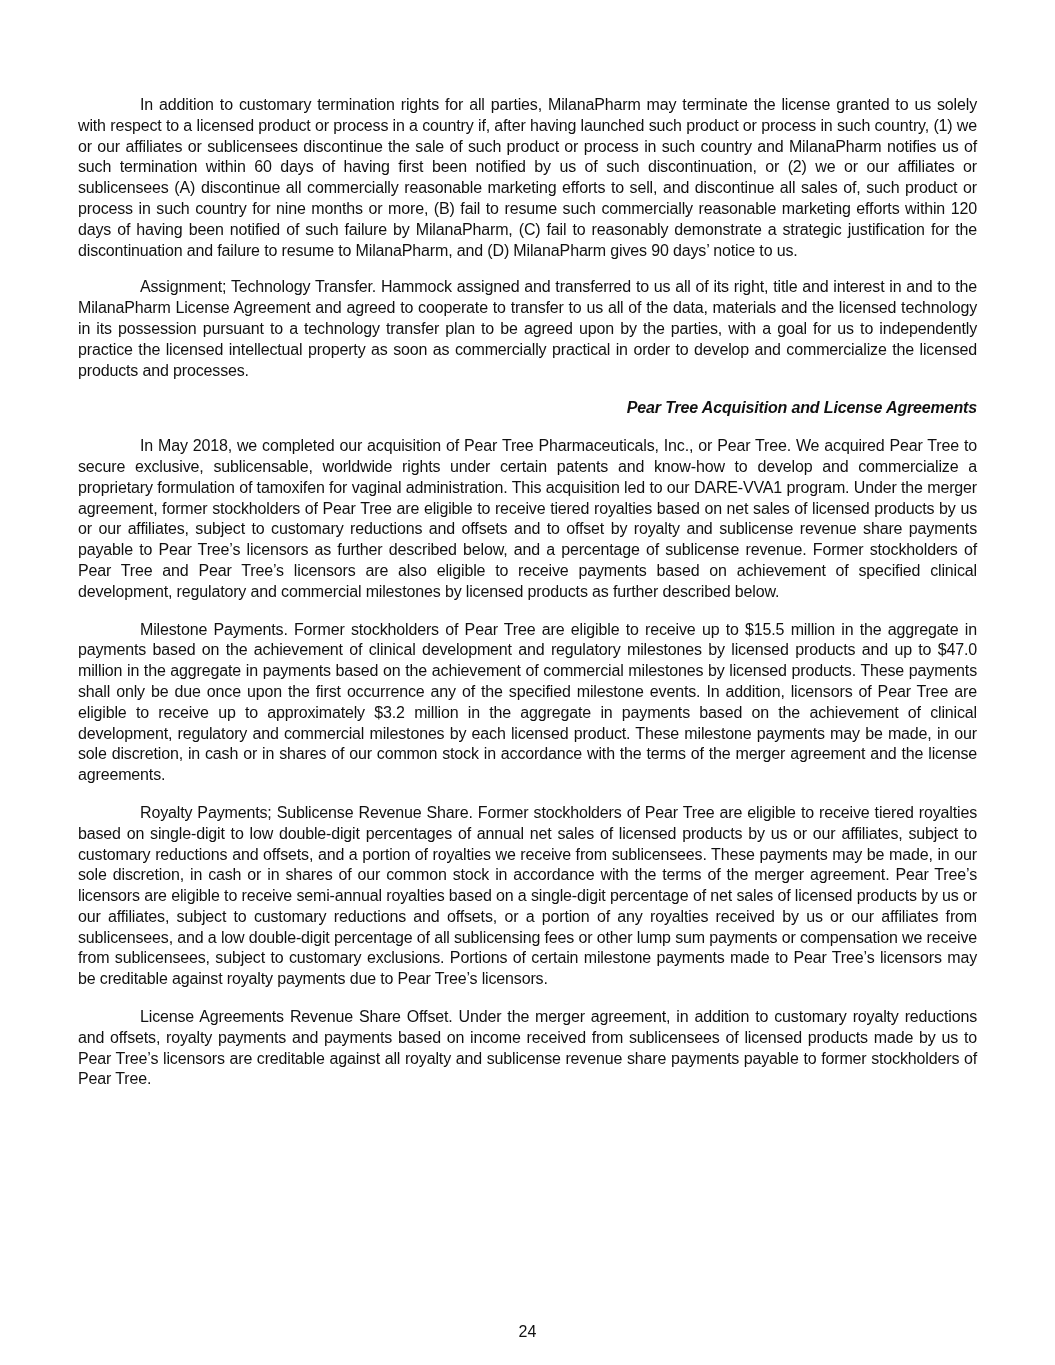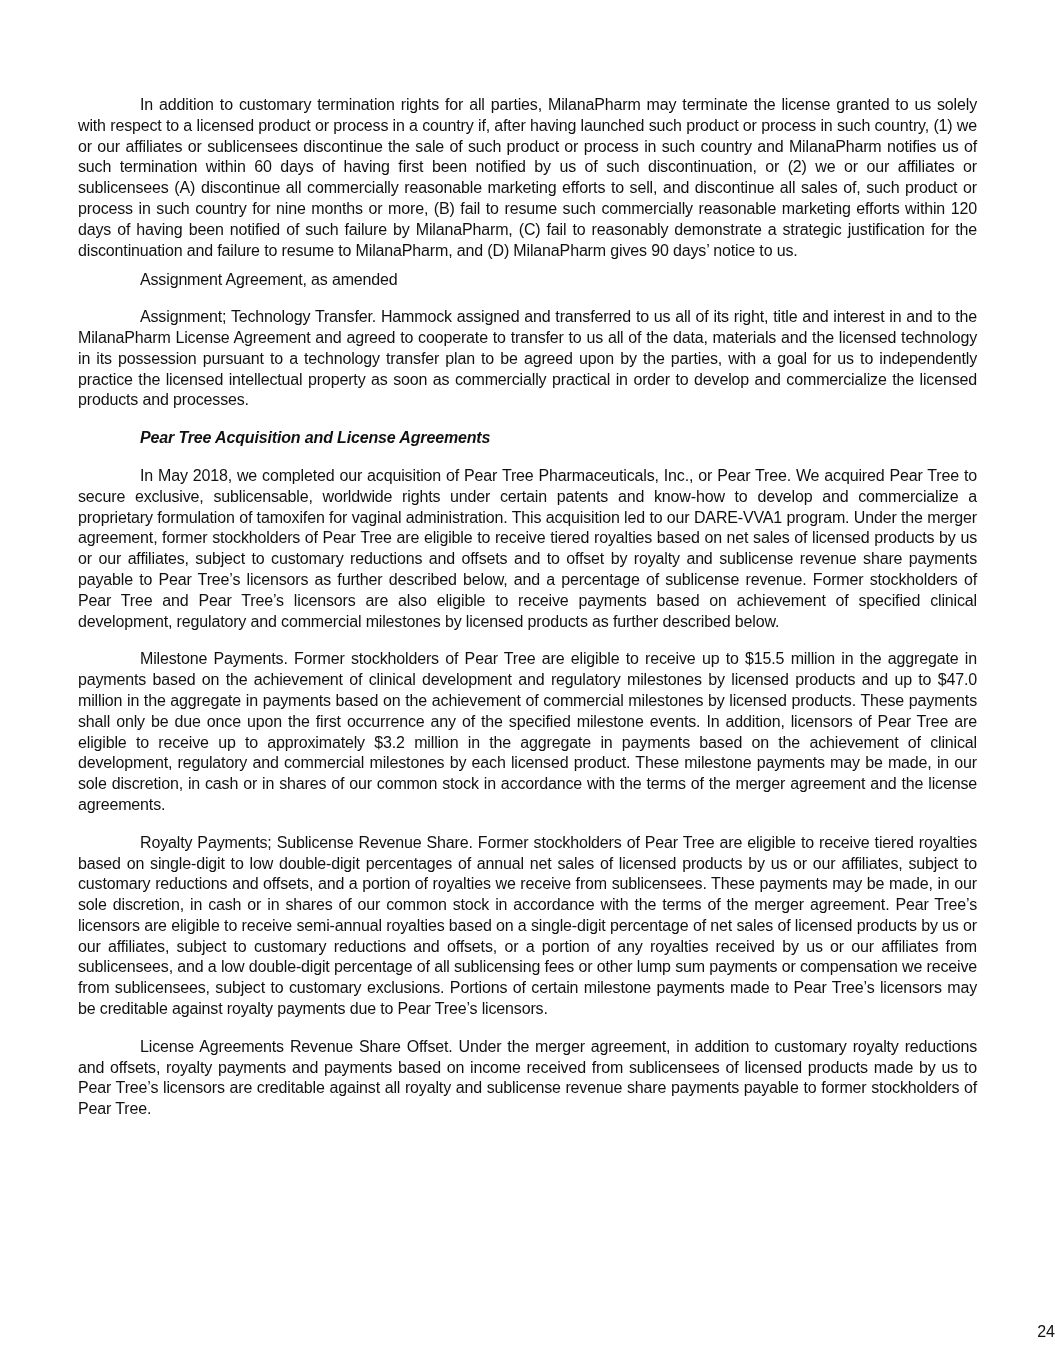--- a/index.html
+++ b/index.html
@@ -31,48 +31,45 @@
     }
     .indent { text-indent: 62px; }
     .gap-s { margin-top: 9px; }
     .gap-m { margin-top: 16px; }
     .gap-l { margin-top: 17px; }
     .lead { }
     .heading {
       font-weight: bold;
       font-style: italic;
       text-indent: 62px;
-      text-align: left;
+      text-align: right;
     }
     .plain-heading {
       text-indent: 62px;
       text-align: left;
     }
     .page-number {
       position: absolute;
       top: 1322px;
       left: 0;
       width: 1055px;
-      text-align: right;
+      text-align: center;
       font-size: 16px;
       line-height: 20px;
     }
   </style>
 </head>
 <body>
 
 <div class="page">
 
   <p class="indent">
     <span>In addition to customary termination rights for all parties, MilanaPharm may terminate the license granted to us solely with respect to a licensed product or process in a country if, after having launched such product or process in such country, (1) we or our affiliates or sublicensees discontinue the sale of such product or process in such country and MilanaPharm notifies us of such termination within 60 days of having first been notified by us of such discontinuation, or (2) we or our affiliates or sublicensees (A) discontinue all commercially reasonable marketing efforts to sell, and discontinue all sales of, such product or process in such country for nine months or more, (B) fail to resume such commercially reasonable marketing efforts within 120 days of having been notified of such failure by MilanaPharm, (C) fail to reasonably demonstrate a strategic justification for the discontinuation and failure to resume to MilanaPharm, and (D) MilanaPharm gives 90 days’ notice to us.</span>
   </p>
 
-  <p class="plain-heading gap-s">
-    <span>Assignment Agreement, as amended</span>
-  </p>
 
   <p class="indent gap-m">
     <span class="lead">Assignment; Technology Transfer</span><span>. Hammock assigned and transferred to us all of its right, title and interest in and to the MilanaPharm License Agreement and agreed to cooperate to transfer to us all of the data, materials and the licensed technology in its possession pursuant to a technology transfer plan to be agreed upon by the parties, with a goal for us to independently practice the licensed intellectual property as soon as commercially practical in order to develop and commercialize the licensed products and processes.</span>
   </p>
 
 
 
   <p class="heading gap-l">
     <span>Pear Tree Acquisition and License Agreements</span>
   </p>

